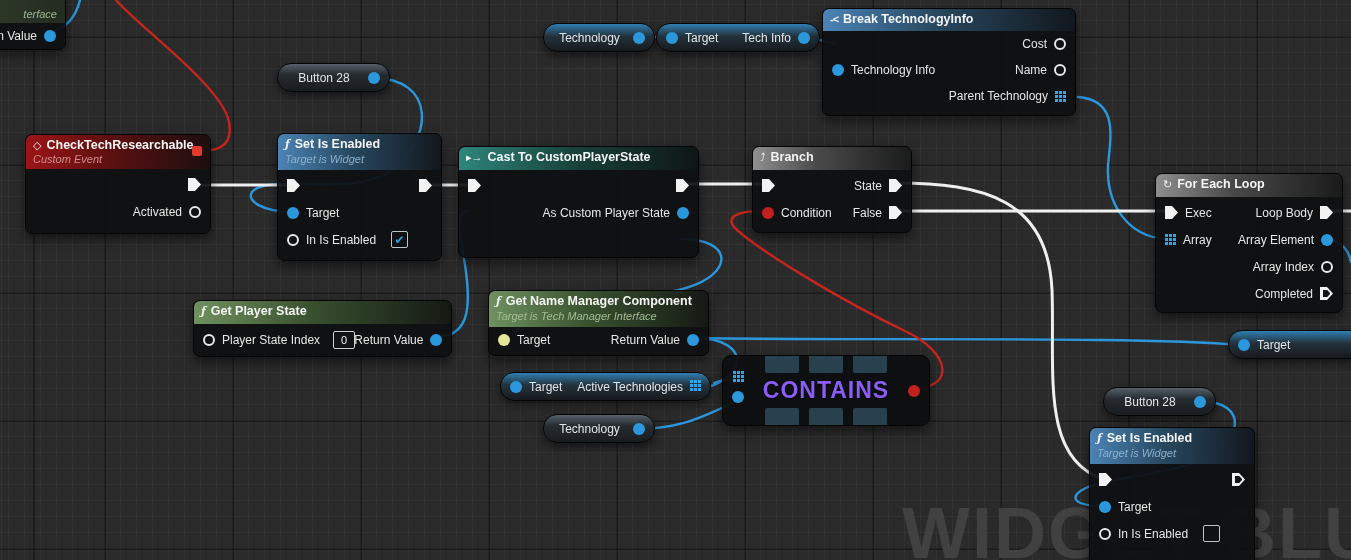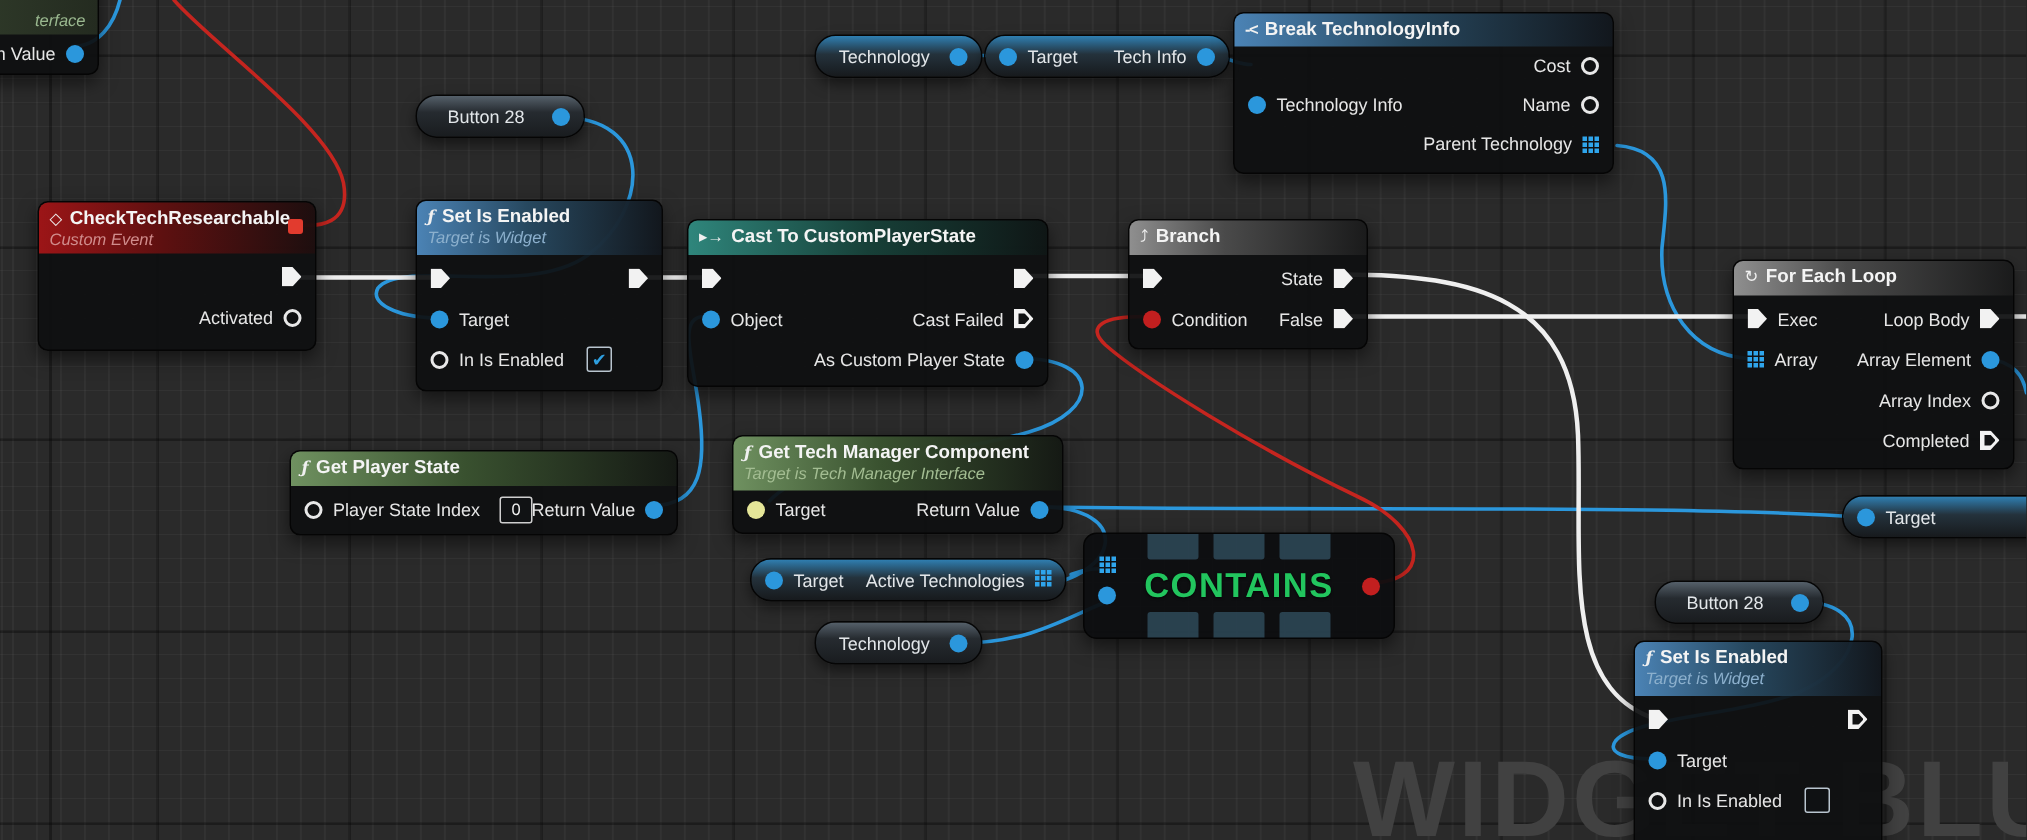--- a/index.html
+++ b/index.html
@@ -91,21 +91,21 @@
     position:absolute;left:722px;top:355px;width:206px;height:69px;
     background:rgba(13,14,16,.94);border:1px solid #050505;border-radius:9px;
     box-shadow:0 5px 12px rgba(0,0,0,.5);overflow:hidden;
   }
   .contains::before,.contains::after{content:'';position:absolute;left:50%;width:34px;height:22px;
     background:rgba(96,168,204,.33);color:rgba(96,168,204,.33);box-shadow:-44px 0,44px 0;
     margin-left:-17px;border-radius:2px;}
   .contains::before{top:-5px;}
   .contains::after{bottom:-5px;}
   .contains .ctext{position:absolute;left:0;right:0;top:50%;transform:translateY(-52%);
-    text-align:center;font-weight:bold;font-size:23px;letter-spacing:1px;color:#22c55e;
+    text-align:center;font-weight:bold;font-size:23px;letter-spacing:1px;color:#8b5cf6;
     text-shadow:0 1px 2px rgba(0,0,0,.8);}
   .contains .lpins{position:absolute;left:9px;top:15px;display:flex;flex-direction:column;gap:9px;align-items:center;}
   .contains .opin{position:absolute;right:9px;top:29px;}
 </style>
 </head>
 <body>
 
 <div class="stage">
 
   <div class="watermark">WIDGET BLUEPRI</div>
@@ -216,30 +216,20 @@
     <div class="rows">
       <div class="row">
         <div class="side">
             <span class="pexec"></span>
           </div>
         <div class="side">
             <span class="pexec"></span>
           </div>
       </div>
       <div class="row">
-        <div class="side">
-          <span class="pdot c-blue"></span>
-          <span class="lbl">Object</span>
-        </div>
-        <div class="side">
-          <span class="lbl">Cast Failed</span>
-          <span class="pexec hollow"></span>
-        </div>
-      </div>
-      <div class="row">
         <div class="side"></div>
         <div class="side">
           <span class="lbl">As Custom Player State</span>
           <span class="pdot c-blue"></span>
         </div>
       </div>
     </div>
   </div>
 
   <div class="node" style="left:752px;top:146px;width:158px;height:85px;">
@@ -373,21 +363,21 @@
         <div class="side">
           <span class="lbl">Return Value</span>
           <span class="pdot c-blue"></span>
         </div>
       </div>
     </div>
   </div>
 
   <div class="node" style="left:488px;top:290px;width:219px;height:64px;">
     <div class="hdr hdr-pure" style="height:30px;">
-      <span class="hicon ficon">ƒ</span><span class="title">Get Tech Manager Component</span>
+      <span class="hicon ficon">ƒ</span><span class="title">Get Name Manager Component</span>
       <div class="subtitle">Target is Tech Manager Interface</div>
     </div>
     <div class="rows" style="padding-top:0;">
       <div class="row" style="height:26px;">
         <div class="side">
           <span class="pdot c-yellow"></span>
           <span class="lbl">Target</span>
         </div>
         <div class="side">
           <span class="lbl">Return Value</span>

